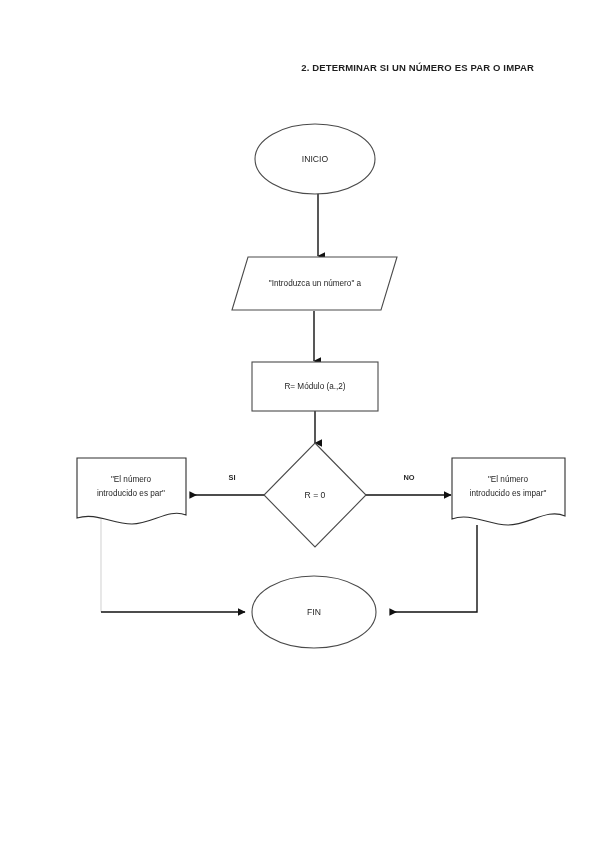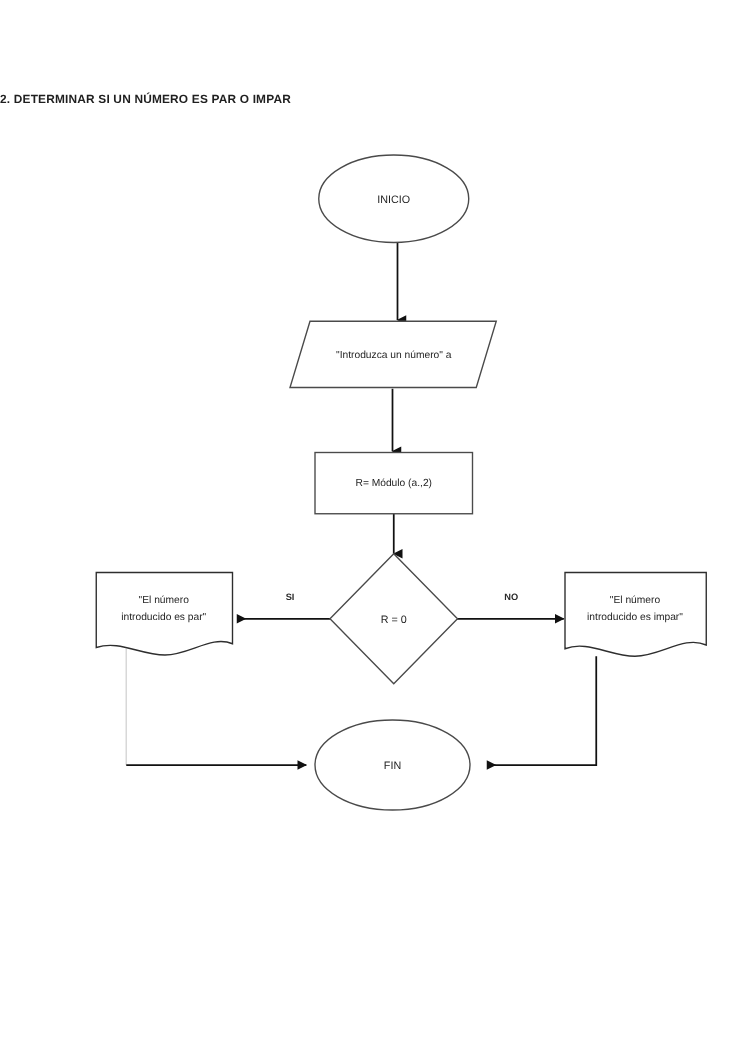--- a/index.html
+++ b/index.html
@@ -17,23 +17,23 @@
   }
   #page {
     position: relative;
     width: 600px;
     height: 848px;
     background: #ffffff;
   }
   #doc-title {
     position: absolute;
     left: 0;
-    top: 74px;
+    top: 62px;
     width: 534px;
-    text-align: left;
+    text-align: right;
     font-size: 9.5px;
     font-weight: bold;
     letter-spacing: 0.15px;
     color: #1f1f1f;
     font-family: "Liberation Sans", sans-serif;
   }
   #flow-svg {
     position: absolute;
     left: 0;
     top: 0;

